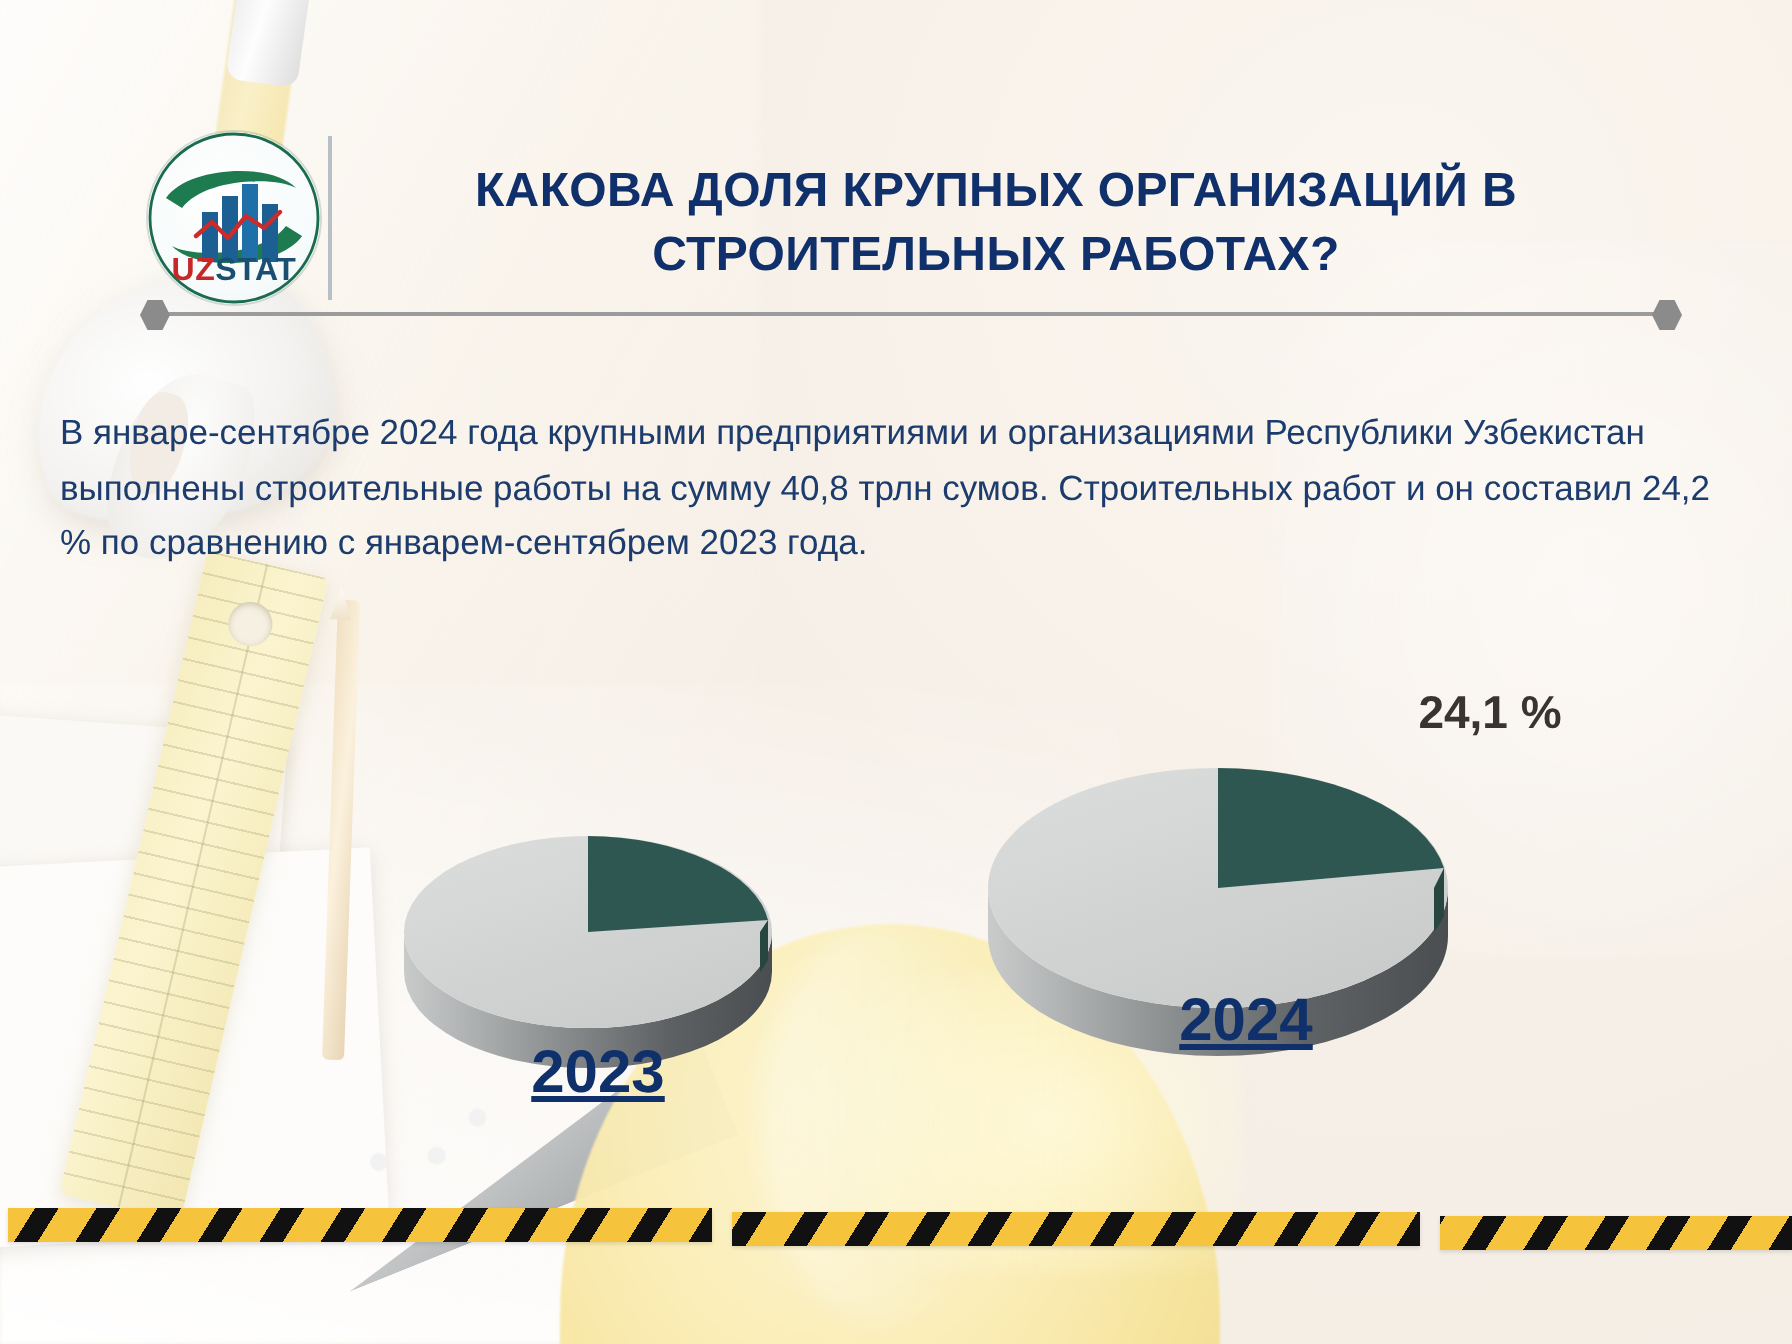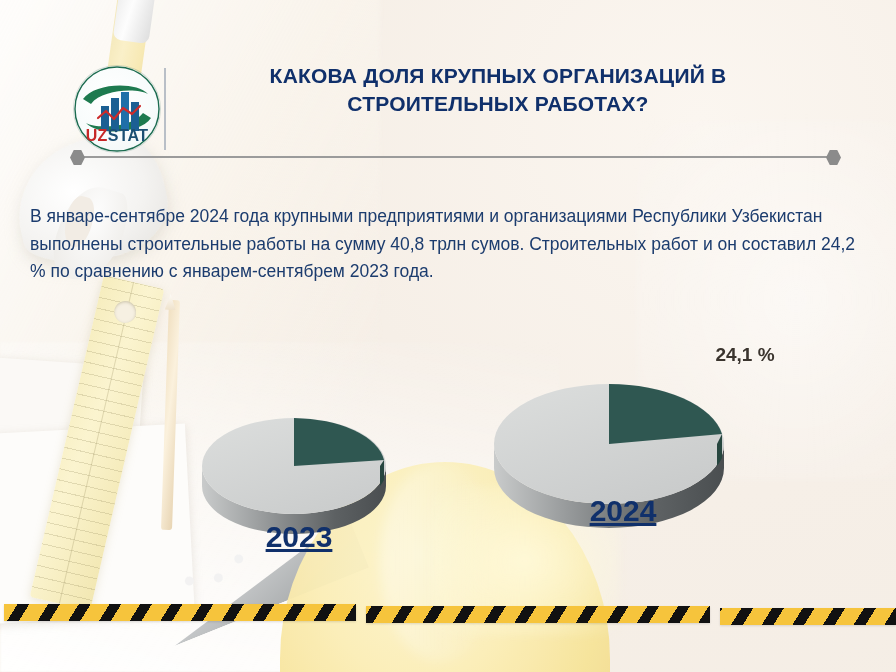--- a/index.html
+++ b/index.html
@@ -218,25 +218,25 @@
   .logo-stat { color: #1b4f72; }
 
   .title-divider-v {
     position: absolute;
     left: 164px; top: 68px;
     width: 2px; height: 82px;
     background: #b9bfc7;
   }
   .title {
     position: absolute;
-    left: 178px; top: 62px;
+    left: 178px; top: 80px;
     width: 640px;
     text-align: center;
     color: #10306b;
-    font-size: 21px;
+    font-size: 24px;
     font-weight: 700;
     line-height: 1.32;
     letter-spacing: 0.2px;
   }
 
   .rule {
     position: absolute;
     left: 80px; top: 156px;
     width: 754px; height: 2px;
     background: #9b9b9b;
@@ -262,21 +262,21 @@
   }
 
   
   .pie-wrap { position: absolute; }
   .pie-2023 { left: 196px; top: 392px; }
   .pie-2024 { left: 486px; top: 352px; }
 
   .pie-label-pct {
     position: absolute;
     color: #3a342e;
-    font-size: 19px;
+    font-size: 23px;
     font-weight: 700;
     text-align: center;
     line-height: 1.12;
   }
   .pct-2023 { left: 352px; top: 384px; width: 84px; }
   .pct-2024 { left: 690px; top: 344px; width: 110px; }
 
   .pie-year {
     position: absolute;
     color: #10306b;

